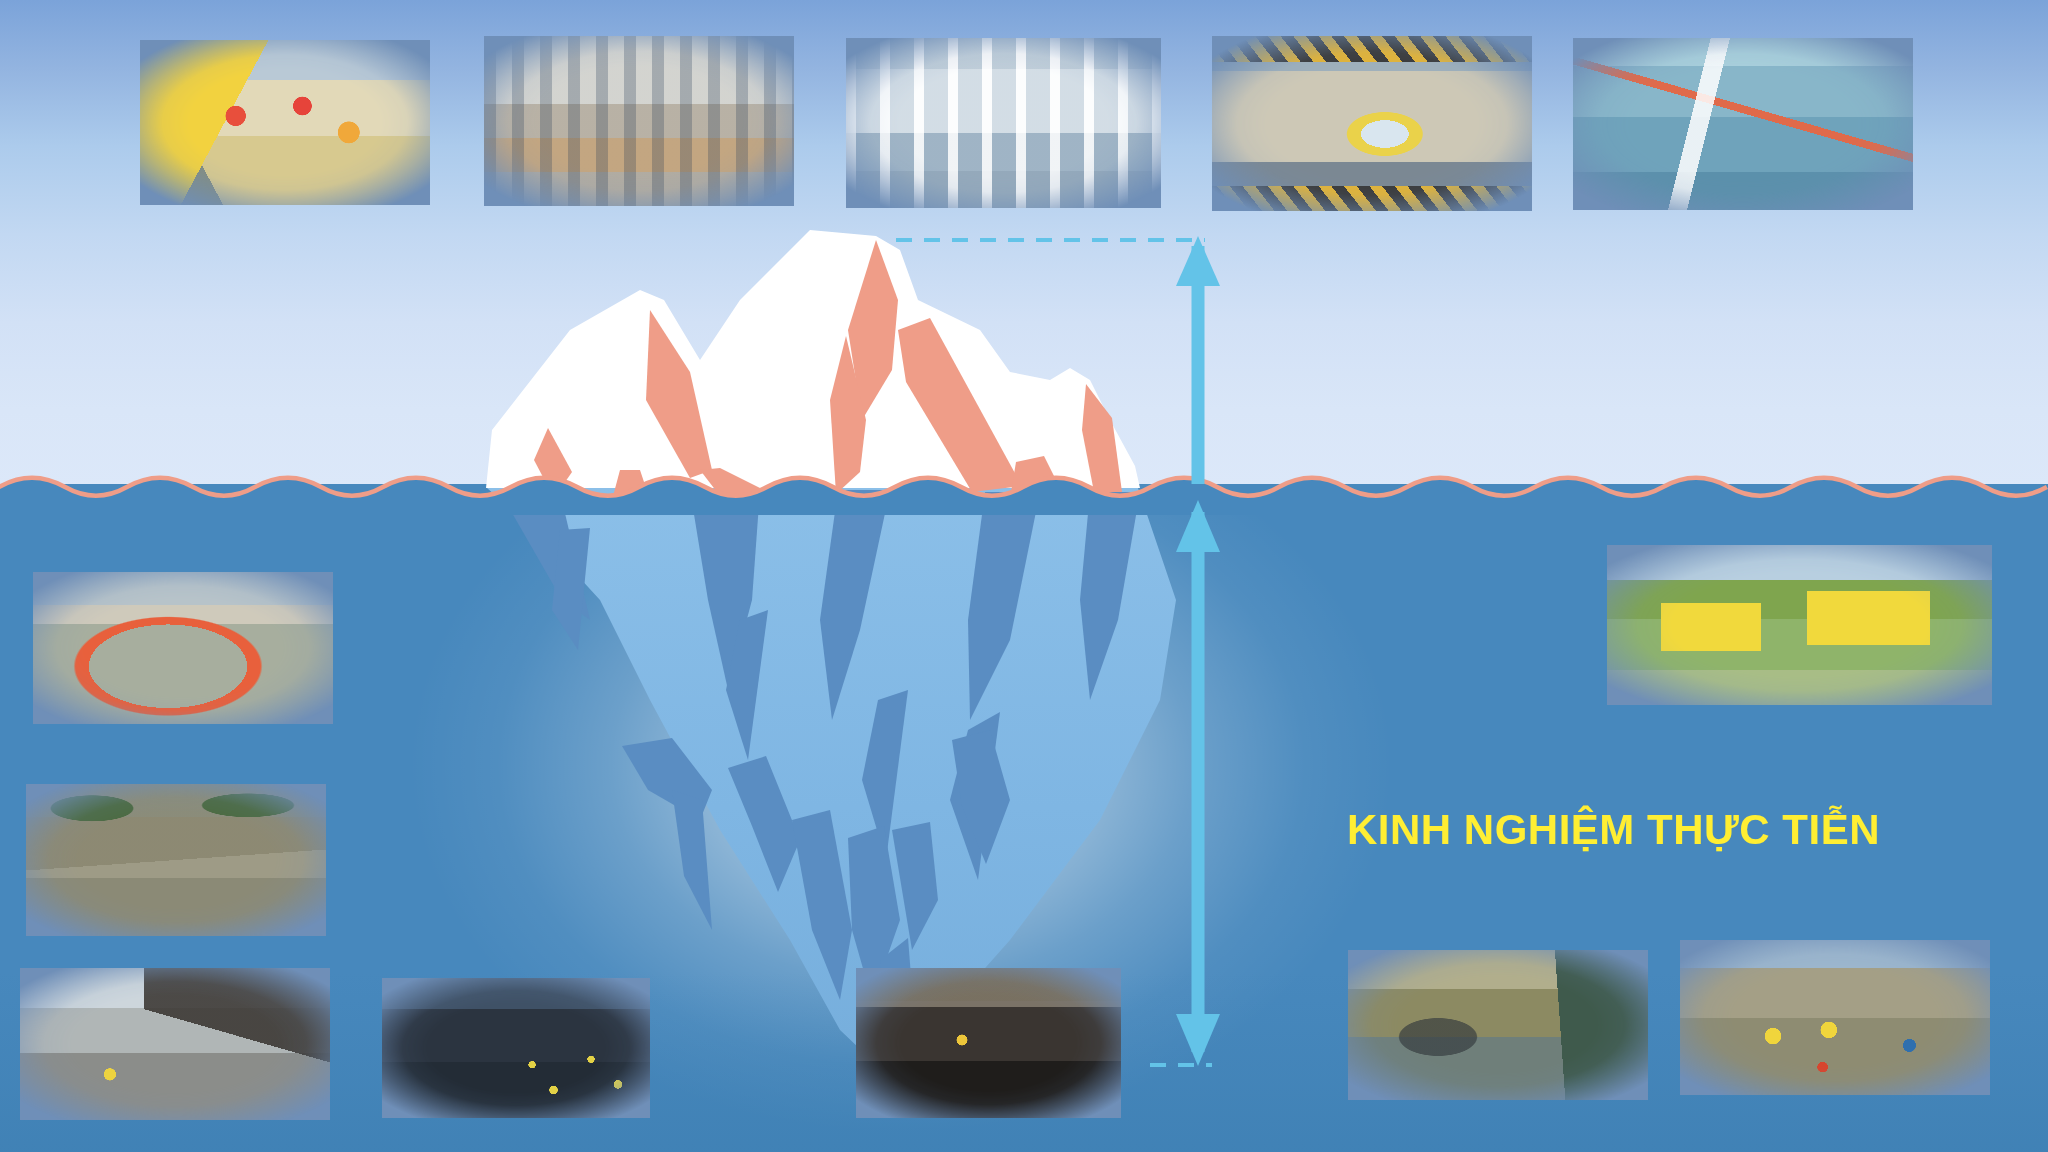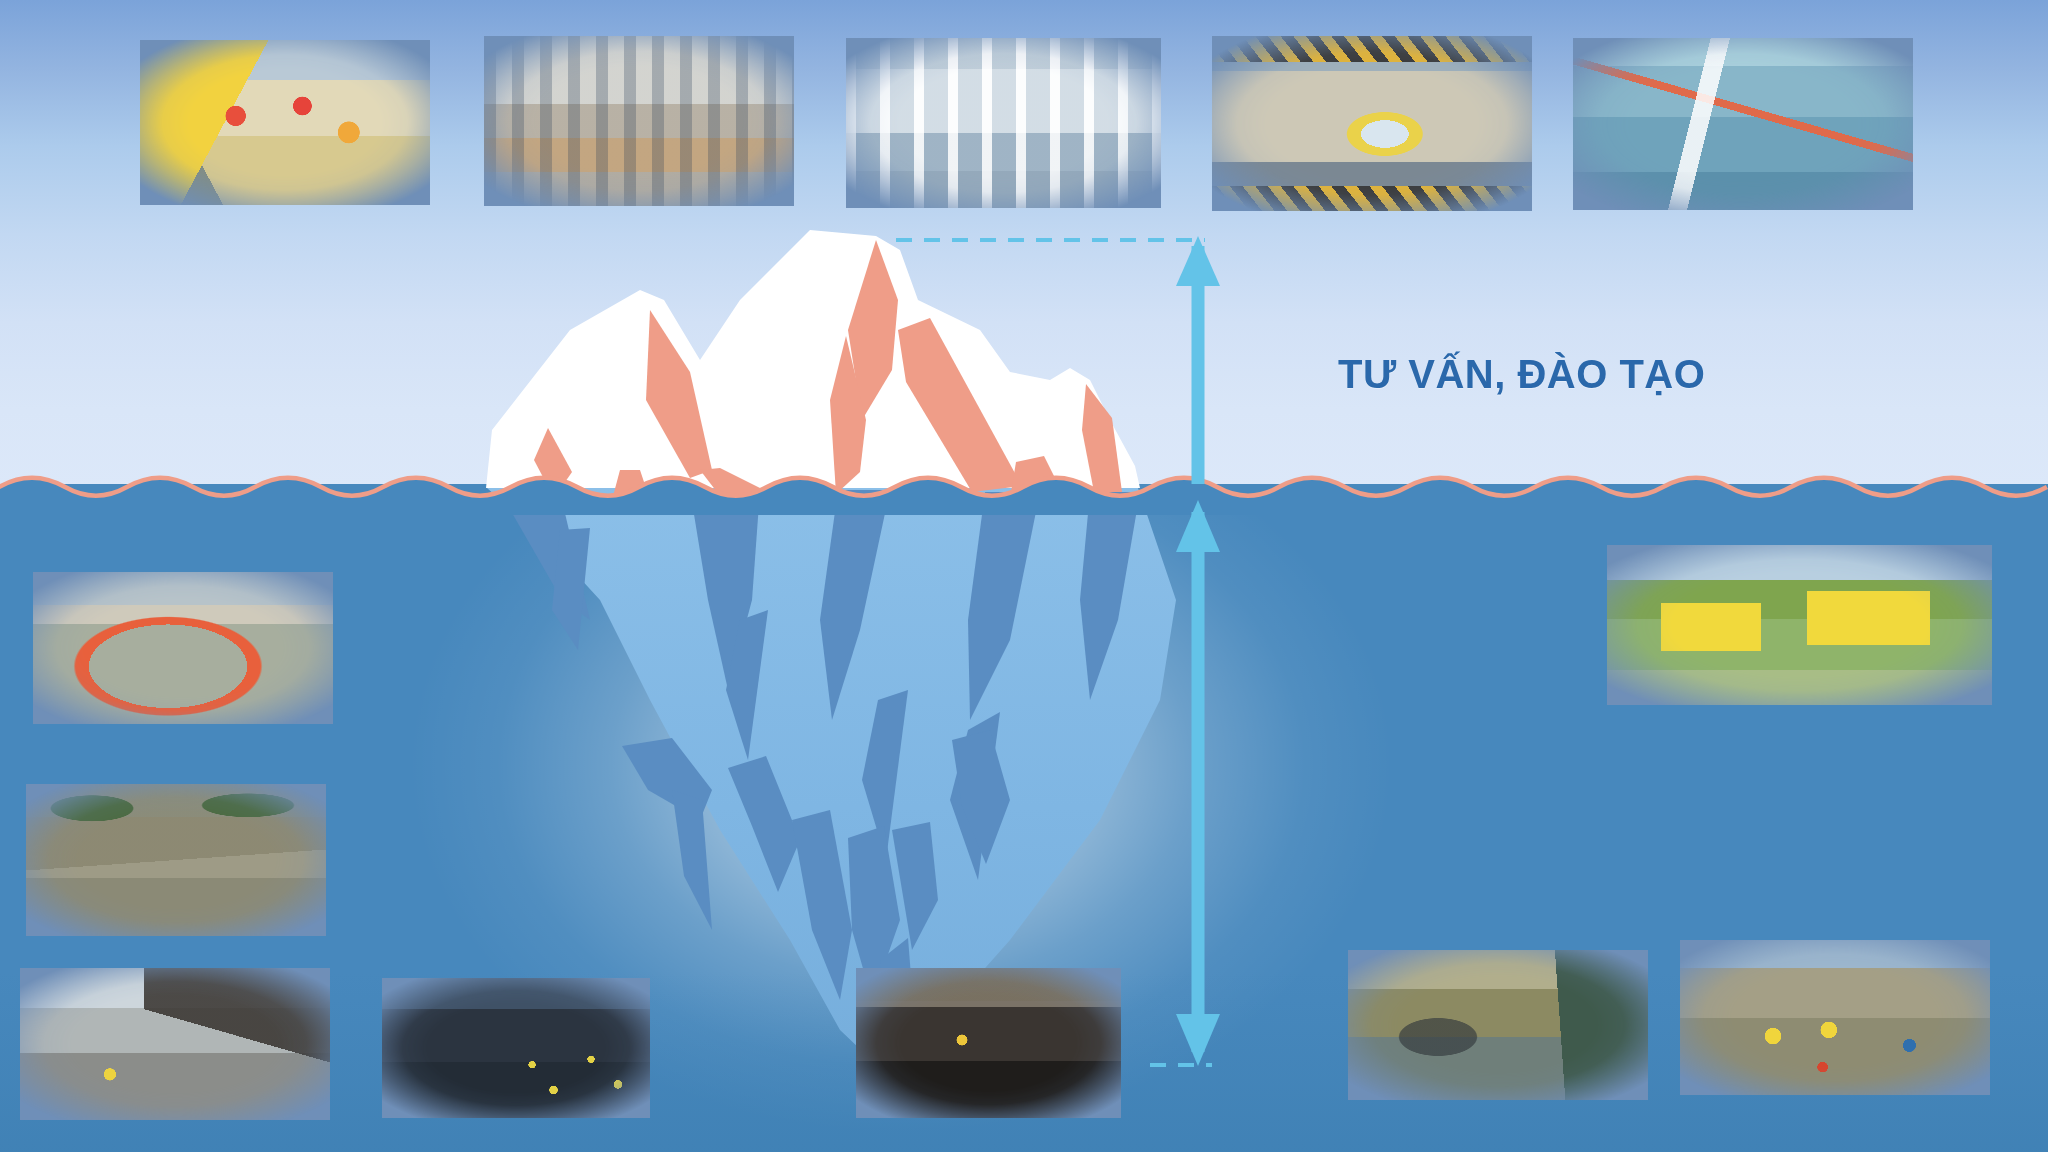--- a/index.html
+++ b/index.html
@@ -281,16 +281,16 @@
   <div class="photo" style="left:1680px;top:940px;width:310px;height:155px;">
     <div class="inner" style="background:
       radial-gradient(circle 14px at 30% 62%, #f0d53c 0 58%, transparent 60%),
       radial-gradient(circle 14px at 48% 58%, #f0d53c 0 58%, transparent 60%),
       radial-gradient(circle 11px at 74% 68%, #2f6fae 0 58%, transparent 60%),
       radial-gradient(circle 9px at 46% 82%, #d6462f 0 58%, transparent 60%),
       linear-gradient(to bottom, #9cb6cd 0 18%, #a49f86 18% 50%, #8e8c72 50% 100%)">
     </div>
   </div>
 
-  <div class="label label-top">TƯ VẤN, ĐÀO TẠO</div>
-
+
+  <div class="label label-bottom">KINH NGHIỆM THỰC TIỄN</div>
 
 </div>
 
 </body></html>

